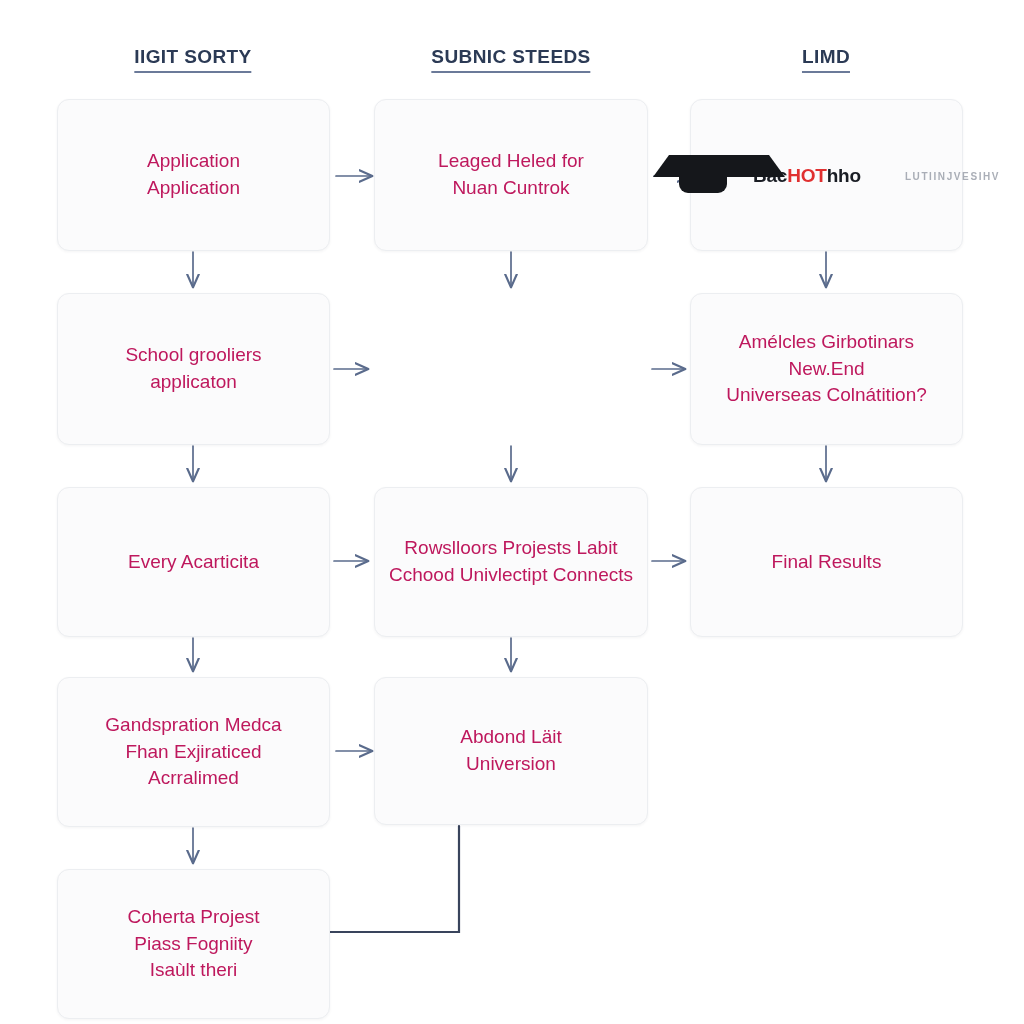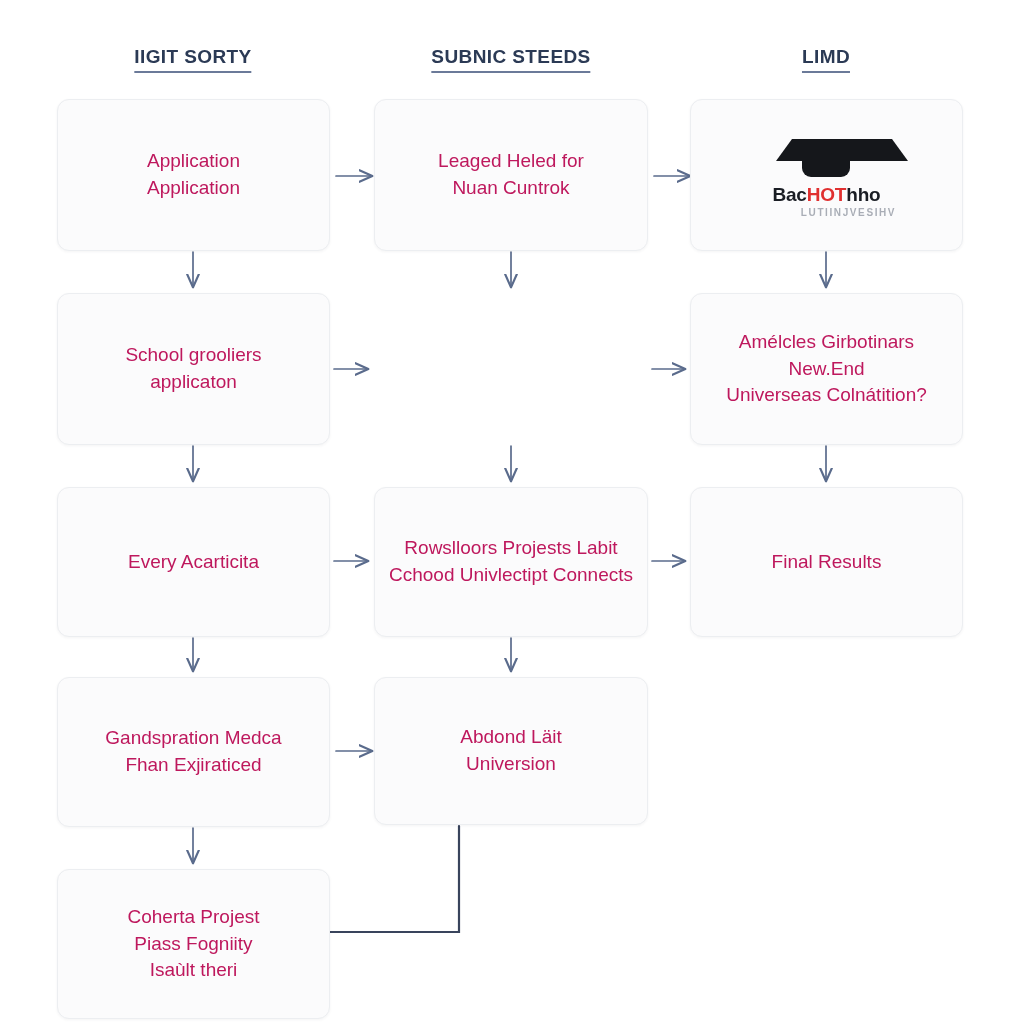--- a/index.html
+++ b/index.html
@@ -45,21 +45,21 @@
   }
   .node .lines{
     font-size:19px;
     line-height:1.42;
     color:#be185d;
     font-weight:400;
   }
   .node .lines div{white-space:nowrap;}
 
   
-  .logo-wrap{display:flex;flex-direction:column;align-items:center;justify-content:center;}
+  .logo-wrap{display:flex;flex-direction:row;align-items:center;justify-content:center;}
   .cap{
     width:100px;height:48px;position:relative;margin-bottom:4px;
   }
   .cap .mortar{
     position:absolute;left:0;top:6px;width:100px;height:0;
     border-left:16px solid transparent;border-right:16px solid transparent;
     border-bottom:22px solid #15171b;
   }
   .cap .base{
     position:absolute;left:26px;top:27px;width:48px;height:17px;
@@ -191,20 +191,21 @@
   <div class="node" style="left:690px;top:487px;width:273px;height:150px;">
     <div class="lines">
       <div>Final Results</div>
     </div>
   </div>
 
   <div class="node" style="left:57px;top:677px;width:273px;height:150px;">
     <div class="lines">
       <div>Gandspration Medca</div>
       <div>Fhan Exjiraticed</div>
+      <div>Acrralimed</div>
     </div>
   </div>
 
   <div class="node" style="left:374px;top:677px;width:274px;height:148px;">
     <div class="lines">
       <div>Abdond Läit</div>
       <div>Universion</div>
     </div>
   </div>
 

